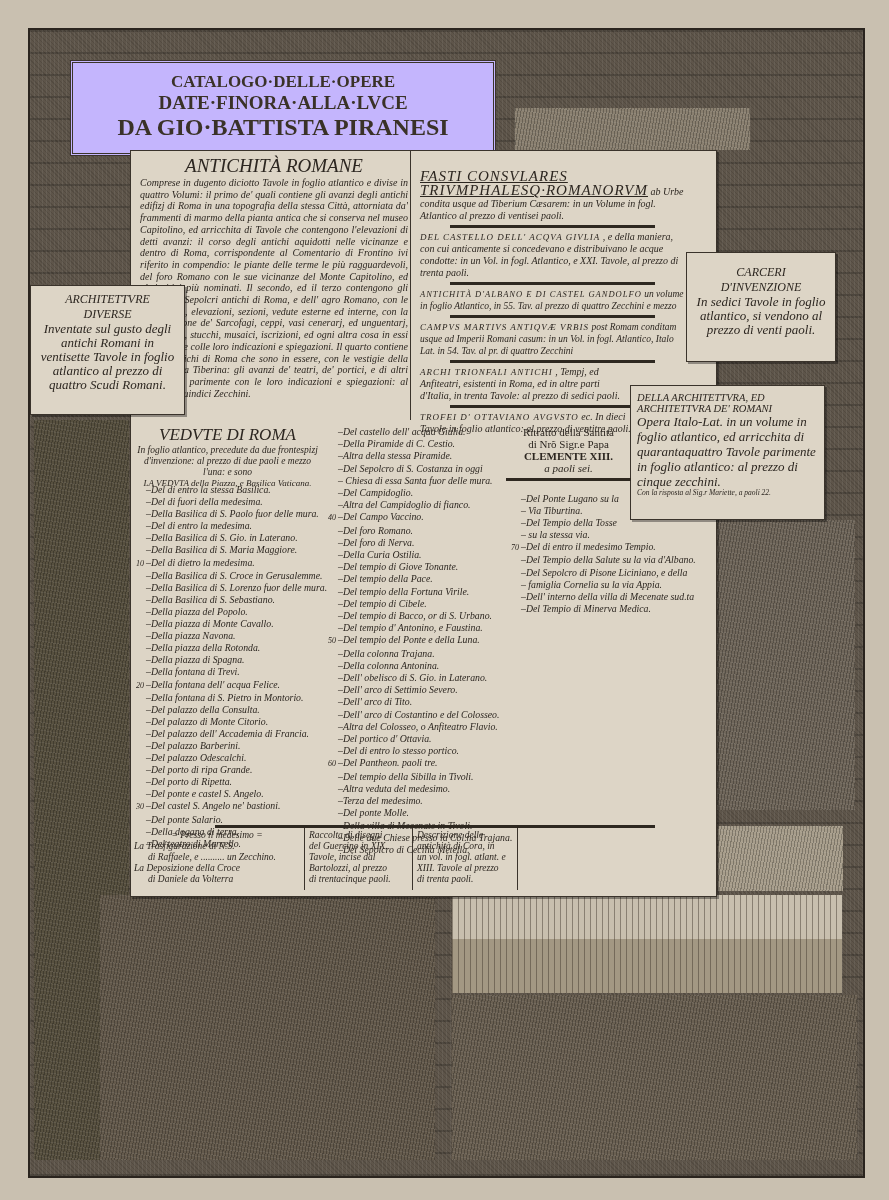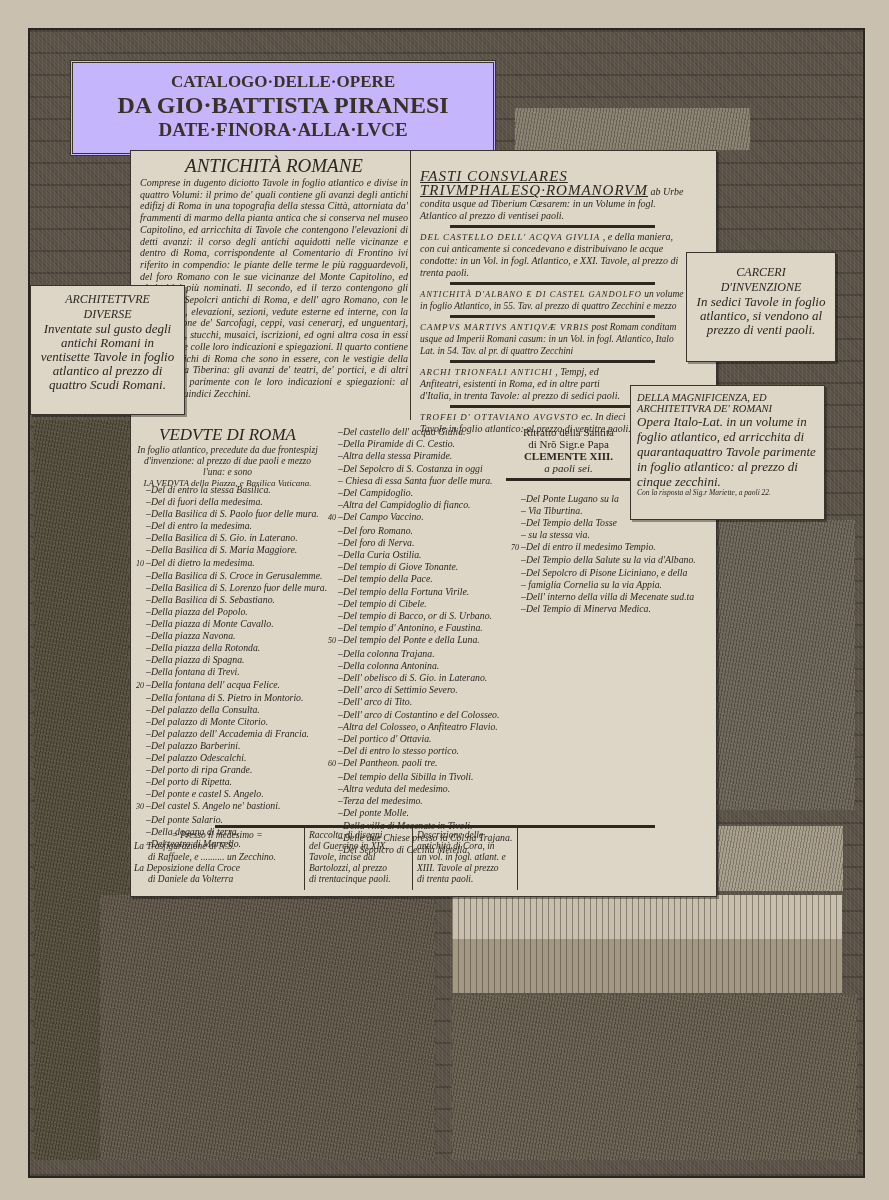--- a/index.html
+++ b/index.html
@@ -36,22 +36,22 @@
 <div class="scene" style="left:715px;top:520px;width:140px;height:290px;"></div>
 <div class="scene" style="left:34px;top:420px;width:95px;height:740px;background-color:#57503f;"></div>
 <div class="scene" style="left:100px;top:895px;width:335px;height:265px;background-color:#645a4c;"></div>
 <div class="scene" style="left:452px;top:895px;width:390px;height:98px;background-color:#b8ae9c;
  background-image:repeating-linear-gradient(90deg, rgba(60,50,40,.45) 0 1px, transparent 1px 6px), linear-gradient(#c8bfae 0 45%, #a39883 45% 100%);"></div>
 <div class="scene" style="left:452px;top:995px;width:405px;height:165px;background-color:#6a6052;"></div>
 <div class="scene" style="left:718px;top:826px;width:125px;height:65px;background-color:#a79d8b;"></div>
 
 <div class="title-tablet">
   <div class="l" style="font-size:17px;margin-top:10px;">CATALOGO·DELLE·OPERE</div>
+  <div class="l" style="font-size:19px;margin-top:3px;">DATE·FINORA·ALLA·LVCE</div>
   <div class="l" style="font-size:24px;margin-top:3px;">DA GIO·BATTISTA PIRANESI</div>
-  <div class="l" style="font-size:19px;margin-top:3px;">DATE·FINORA·ALLA·LVCE</div>
 </div>
 
 <div class="paper" style="left:130px;top:150px;width:585px;height:745px;"></div>
 
 <div style="position:absolute;left:140px;top:155px;width:268px;">
   <div class="block-title" style="font-size:19px;">ANTICHITÀ ROMANE</div>
   <div class="txt" style="font-size:10px;line-height:11.7px;text-align:justify;">Comprese in dugento diciotto Tavole in foglio atlantico e divise in quattro Volumi: il primo de' quali contiene gli avanzi degli antichi edifizj di Roma in una topografia della stessa Città, attorniata da' frammenti di marmo della pianta antica che si conserva nel museo Capitolino, ed arricchita di Tavole che contengono l'elevazioni di detti avanzi: il corso degli antichi aquidotti nelle vicinanze e dentro di Roma, corrispondente al Comentario di Frontino ivi riferito in compendio: le piante delle terme le più ragguardevoli, del foro Romano con le sue vicinanze del Monte Capitolino, ed altri siti i più nominati. Il secondo, ed il terzo contengono gli avanzi de' Sepolcri antichi di Roma, e dell' agro Romano, con le loro piante, elevazioni, sezioni, vedute esterne ed interne, con la dimostrazione de' Sarcofagi, ceppi, vasi cenerarj, ed unguentarj, bassirilievi, stucchi, musaici, iscrizioni, ed ogni altra cosa in essi rinvenuta, e colle loro indicazioni e spiegazioni. Il quarto contiene i ponti antichi di Roma che sono in essere, con le vestigie della antica Isola Tiberina: gli avanzi de' teatri, de' portici, e di altri monumenti parimente con le loro indicazioni e spiegazioni: al prezzo di quindici Zecchini.</div>
 </div>
 
 <div style="position:absolute;left:410px;top:150px;width:1px;height:270px;background:#3a332b;"></div>
@@ -94,21 +94,21 @@
   <div class="txt" style="font-size:13px;line-height:14px;">Inventate sul gusto degli antichi Romani in ventisette Tavole in foglio atlantico al prezzo di quattro Scudi Romani.</div>
 </div>
 
 <div class="paper" style="left:686px;top:252px;width:150px;height:110px;padding:12px 6px;box-sizing:border-box;text-align:center;">
   <div class="block-title" style="font-size:12px;">CARCERI</div>
   <div class="block-title" style="font-size:12px;">D'INVENZIONE</div>
   <div class="txt" style="font-size:13px;line-height:14px;">In sedici Tavole in foglio atlantico, si vendono al prezzo di venti paoli.</div>
 </div>
 
 <div class="paper" style="left:630px;top:385px;width:195px;height:135px;padding:6px 6px;box-sizing:border-box;">
-  <div class="block-title" style="font-size:10.5px;text-align:left;">DELLA MAGNIFICENZA, ED</div>
+  <div class="block-title" style="font-size:10.5px;text-align:left;">DELLA ARCHITETTVRA, ED</div>
   <div class="block-title" style="font-size:10.5px;text-align:left;">ARCHITETTVRA DE' ROMANI</div>
   <div class="txt" style="font-size:13px;line-height:15px;">Opera Italo-Lat. in un volume in foglio atlantico, ed arricchita di quarantaquattro Tavole parimente in foglio atlantico: al prezzo di cinque zecchini.</div>
   <div class="txt" style="font-size:7.5px;line-height:8px;">Con la risposta al Sig.r Mariette, a paoli 22.</div>
 </div>
 
 <div style="position:absolute;left:135px;top:425px;width:185px;text-align:center;">
   <div class="block-title" style="font-size:17px;">VEDVTE DI ROMA</div>
   <div class="txt" style="font-size:9.5px;line-height:11px;">In foglio atlantico, precedute da due frontespizj d'invenzione: al prezzo di due paoli e mezzo l'una: e sono</div>
   <div class="txt" style="font-size:9px;line-height:11px;">LA VEDVTA della Piazza, e Basilica Vaticana.</div>
 </div>

